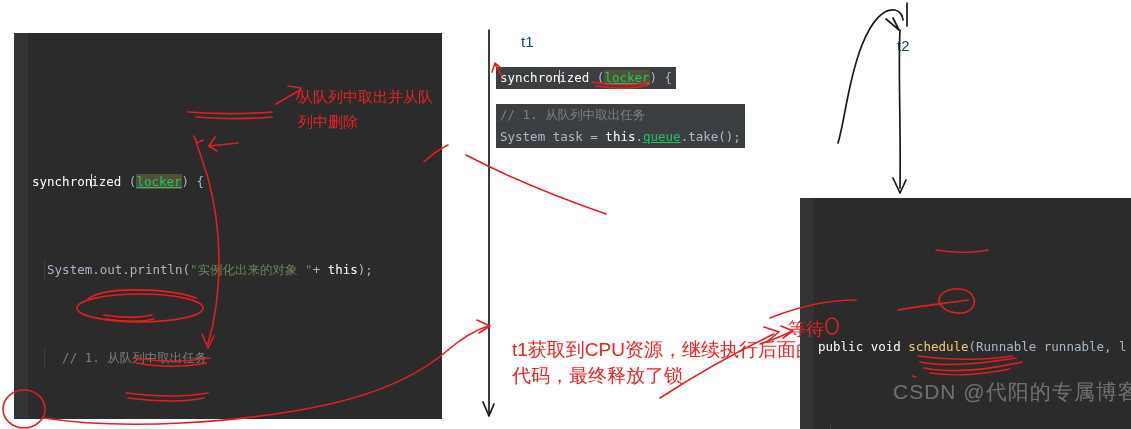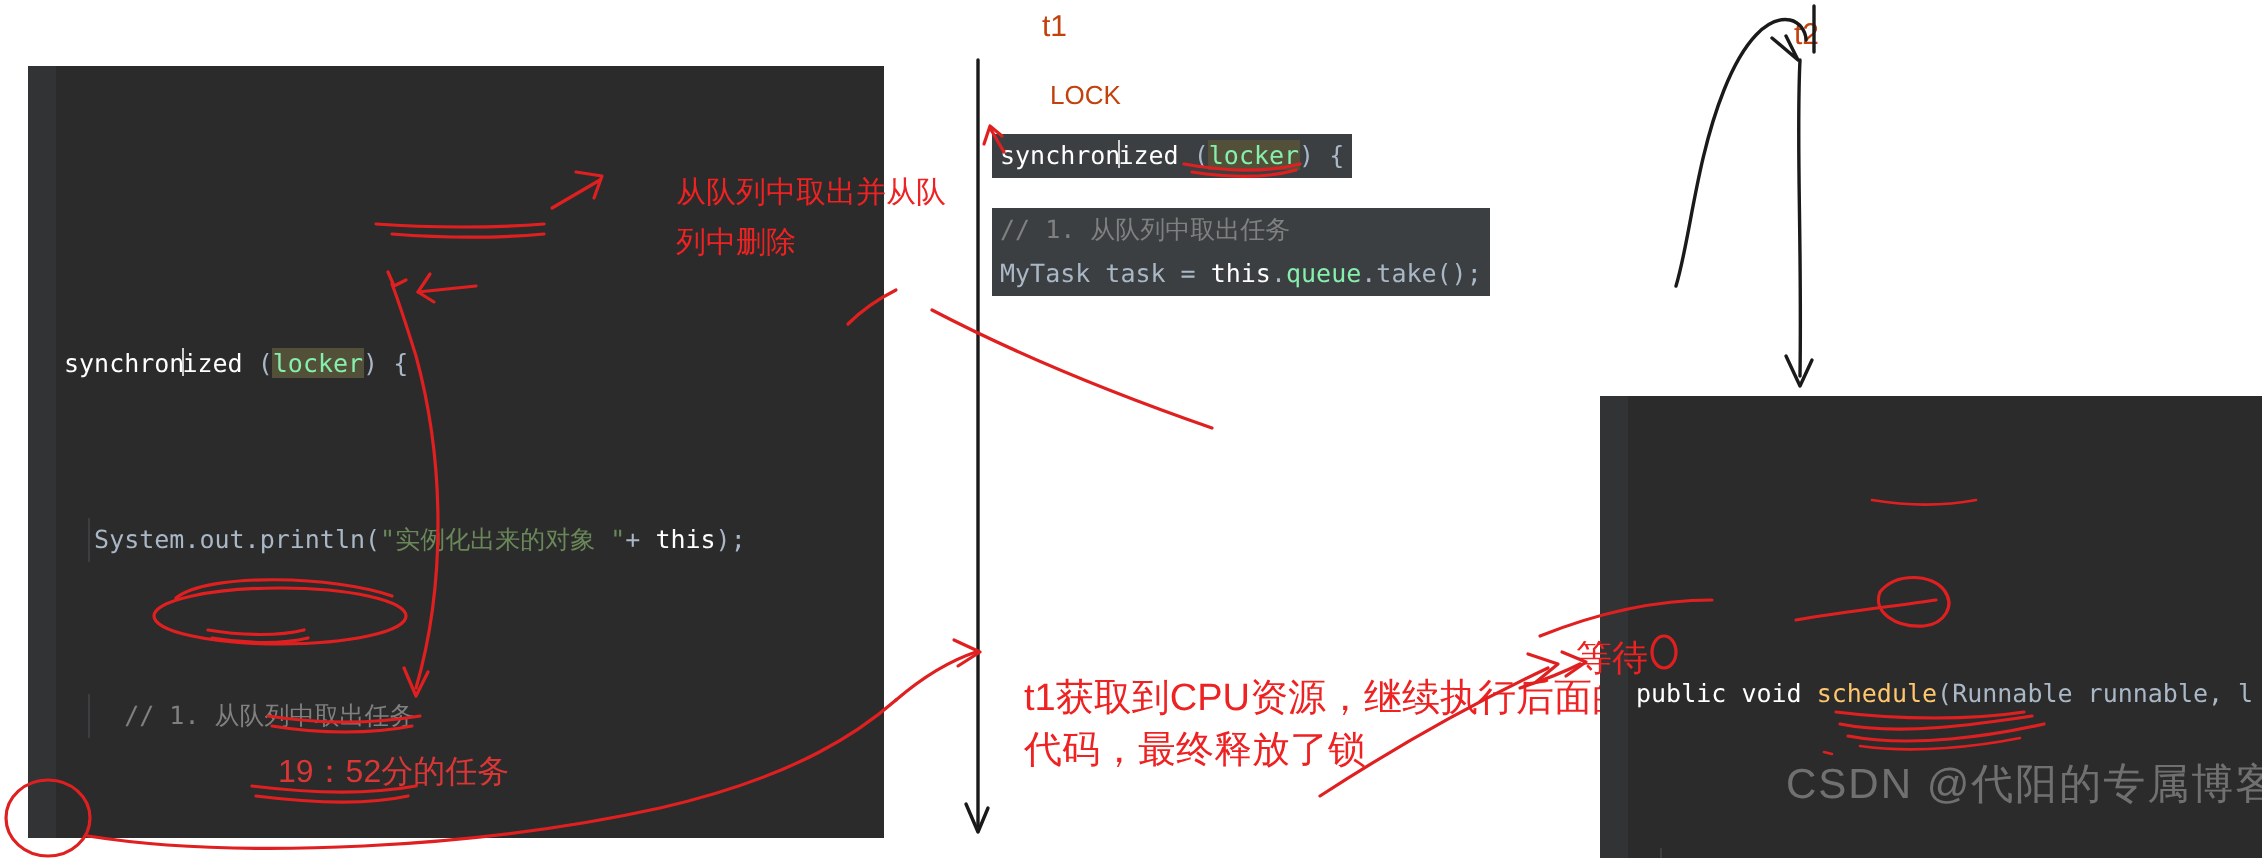--- a/index.html
+++ b/index.html
@@ -34,32 +34,33 @@
   .ln{position:relative;height:22px;padding-left:18px;}
   .indent-guide{
     position:absolute;left:0;top:0;bottom:0;width:1px;background:#3b3f41;
   }
 
   
   .kw{color:#ffffff;}
   .txt{color:#a9b7c6;}
   .cmt{color:#808080;}
   .str{color:#6a8759;}
-  .fld{color:#86efac;}
+  .fld{color:#22c55e;text-decoration:underline;}
   .mth{color:#ffc66d;}
   .hl{background:#53503a;}
   .caret{display:inline-block;width:1px;height:14px;background:#d0d0d0;
          vertical-align:-2px;margin:0 -1px;}
 
   
   .mid-label{
     position:absolute;
-    color:#c2410c;
+    color:#0c4a6e;
     font-size:15px;
     font-family:"Liberation Sans",sans-serif;
+    margin-top:28px;
   }
   #t1-label{left:521px;top:5px;}
   #t2-label{left:897px;top:9px;}
   #lock-label{left:525px;top:40px;font-size:13px;}
 
   .mid-code{
     position:absolute;
     background:#3c3f41;
     font-family:"DejaVu Sans Mono","Liberation Mono",monospace;
     font-size:12.5px;
@@ -73,21 +74,21 @@
 
   
   .anno{
     position:absolute;
     color:#ee2222;
     font-family:"Liberation Sans",sans-serif;
     font-size:14px;
     line-height:26px;
     white-space:pre;
   }
-  #anno-take{left:298px;top:84px;font-size:15px;line-height:25px;margin-left:40px;}
+  #anno-take{left:298px;top:84px;font-size:15px;line-height:25px;}
   #anno-1952{left:139px;top:374px;font-size:16px;color:#d93636;}
   #anno-t1cpu{left:512px;top:337px;font-size:19px;line-height:26px;}
   #anno-wait{left:788px;top:316px;font-size:18px;color:#ee2222;}
 
   
   #watermark{
     position:absolute;left:893px;top:378px;
     color:rgba(255,255,255,0.33);
     font-size:21px;
     font-family:"Liberation Sans",sans-serif;
@@ -146,29 +147,28 @@
 
       
 
       
 
       
 
     </div>
   </div>
 
-  <div class="anno" id="anno-1952">19：52分的任务</div>
 
   <div class="mid-label" id="t1-label">t1</div>
   <div class="mid-label" id="lock-label">LOCK</div>
   <div class="mid-label" id="t2-label">t2</div>
 
   <div class="mid-code" id="mid-code-1"><span class="kw">synchron</span><span class="caret"></span><span class="kw">ized</span><span class="txt"> (</span><span class="fld hl">locker</span><span class="txt">) {</span></div>
 
-  <div class="mid-code" id="mid-code-2"><span class="cmt">// 1. 从队列中取出任务</span><br><span class="txt">MyTask task = </span><span class="kw">this</span><span class="txt">.</span><span class="fld">queue</span><span class="txt">.take();</span></div>
+  <div class="mid-code" id="mid-code-2"><span class="cmt">// 1. 从队列中取出任务</span><br><span class="txt">System task = </span><span class="kw">this</span><span class="txt">.</span><span class="fld">queue</span><span class="txt">.take();</span></div>
 
   <div class="anno" id="anno-take">从队列中取出并从队
 列中删除</div>
 
   <div class="anno" id="anno-t1cpu">t1获取到CPU资源，继续执行后面的
 代码，最终释放了锁</div>
 
   <div class="code-panel" id="panel-right">
     <div class="gutter"></div>
     <div class="code-body">

